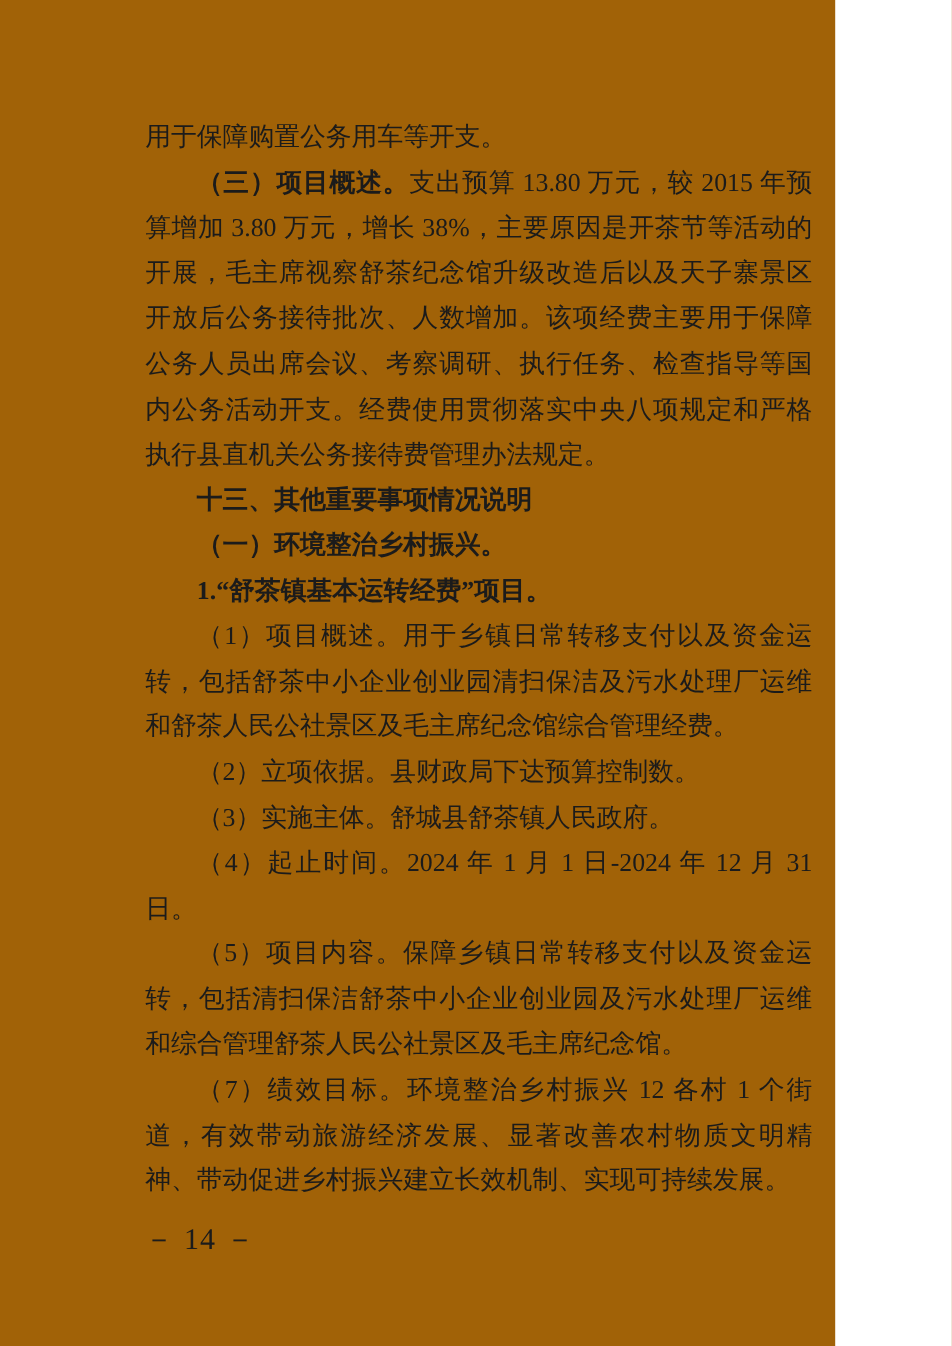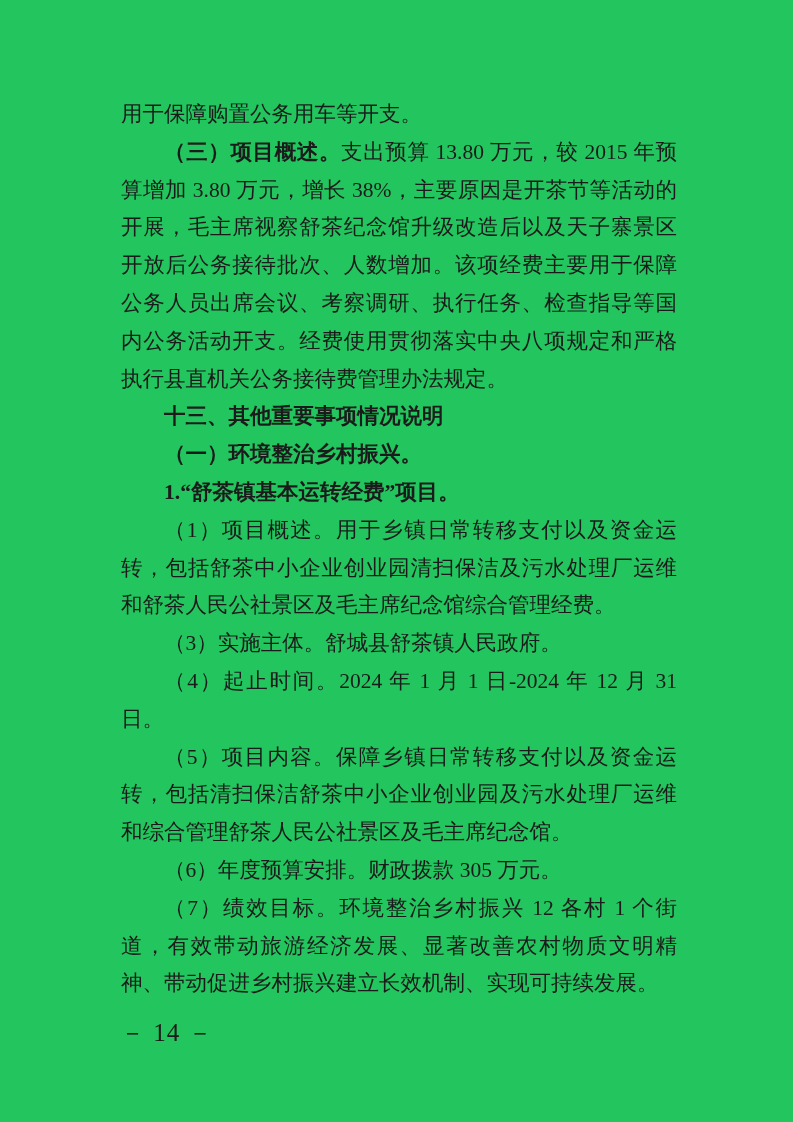--- a/index.html
+++ b/index.html
@@ -2,23 +2,23 @@
 <html lang="zh"><head>
 <meta charset="utf-8">
 <style>
   html, body {
     margin: 0;
     padding: 0;
     background: #ffffff;
   }
   .page {
     position: relative;
-    width: 793px;
+    width: 696px;
     height: 1122px;
-    background: #22c55e;
+    background: #a16207;
     overflow: hidden;
     font-family: "Liberation Serif", "DejaVu Serif", serif;
     color: #1b1b1b;
   }
   .content {
     position: absolute;
     left: 121px;
     top: 96px;
     width: 556px;
   }
@@ -59,20 +59,20 @@
 <body>
 
 <div class="page">
   <div class="content" id="content">
       <p class="body"><span>用于保障购置公务用车等开支。</span></p>
       <p class="body indent"><span class="lead">（三）项目概述。</span><span>支出预算 13.80 万元，较 2015 年预算增加 3.80 万元，增长 38%，主要原因是开茶节等活动的开展，毛主席视察舒茶纪念馆升级改造后以及天子寨景区开放后公务接待批次、人数增加。该项经费主要用于保障公务人员出席会议、考察调研、执行任务、检查指导等国内公务活动开支。经费使用贯彻落实中央八项规定和严格执行县直机关公务接待费管理办法规定。</span></p>
       <p class="heading-sans indent"><span>十三、其他重要事项情况说明</span></p>
       <p class="heading-bold indent"><span>（一）环境整治乡村振兴。</span></p>
       <p class="heading-bold indent"><span>1.“舒茶镇基本运转经费”项目。</span></p>
       <p class="body indent"><span>（1）项目概述。用于乡镇日常转移支付以及资金运转，包括舒茶中小企业创业园清扫保洁及污水处理厂运维和舒茶人民公社景区及毛主席纪念馆综合管理经费。</span></p>
+      <p class="body indent"><span>（2）立项依据。县财政局下达预算控制数。</span></p>
       <p class="body indent"><span>（3）实施主体。舒城县舒茶镇人民政府。</span></p>
       <p class="body indent"><span>（4）起止时间。2024 年 1 月 1 日-2024 年 12 月 31 日。</span></p>
       <p class="body indent"><span>（5）项目内容。保障乡镇日常转移支付以及资金运转，包括清扫保洁舒茶中小企业创业园及污水处理厂运维和综合管理舒茶人民公社景区及毛主席纪念馆。</span></p>
-      <p class="body indent"><span>（6）年度预算安排。财政拨款 305 万元。</span></p>
       <p class="body indent"><span>（7）绩效目标。环境整治乡村振兴 12 各村 1 个街道，有效带动旅游经济发展、显著改善农村物质文明精神、带动促进乡村振兴建立长效机制、实现可持续发展。</span></p>
     </div>
   <div class="footer">－ 14 －</div>
 </div>
 
 </body></html>

